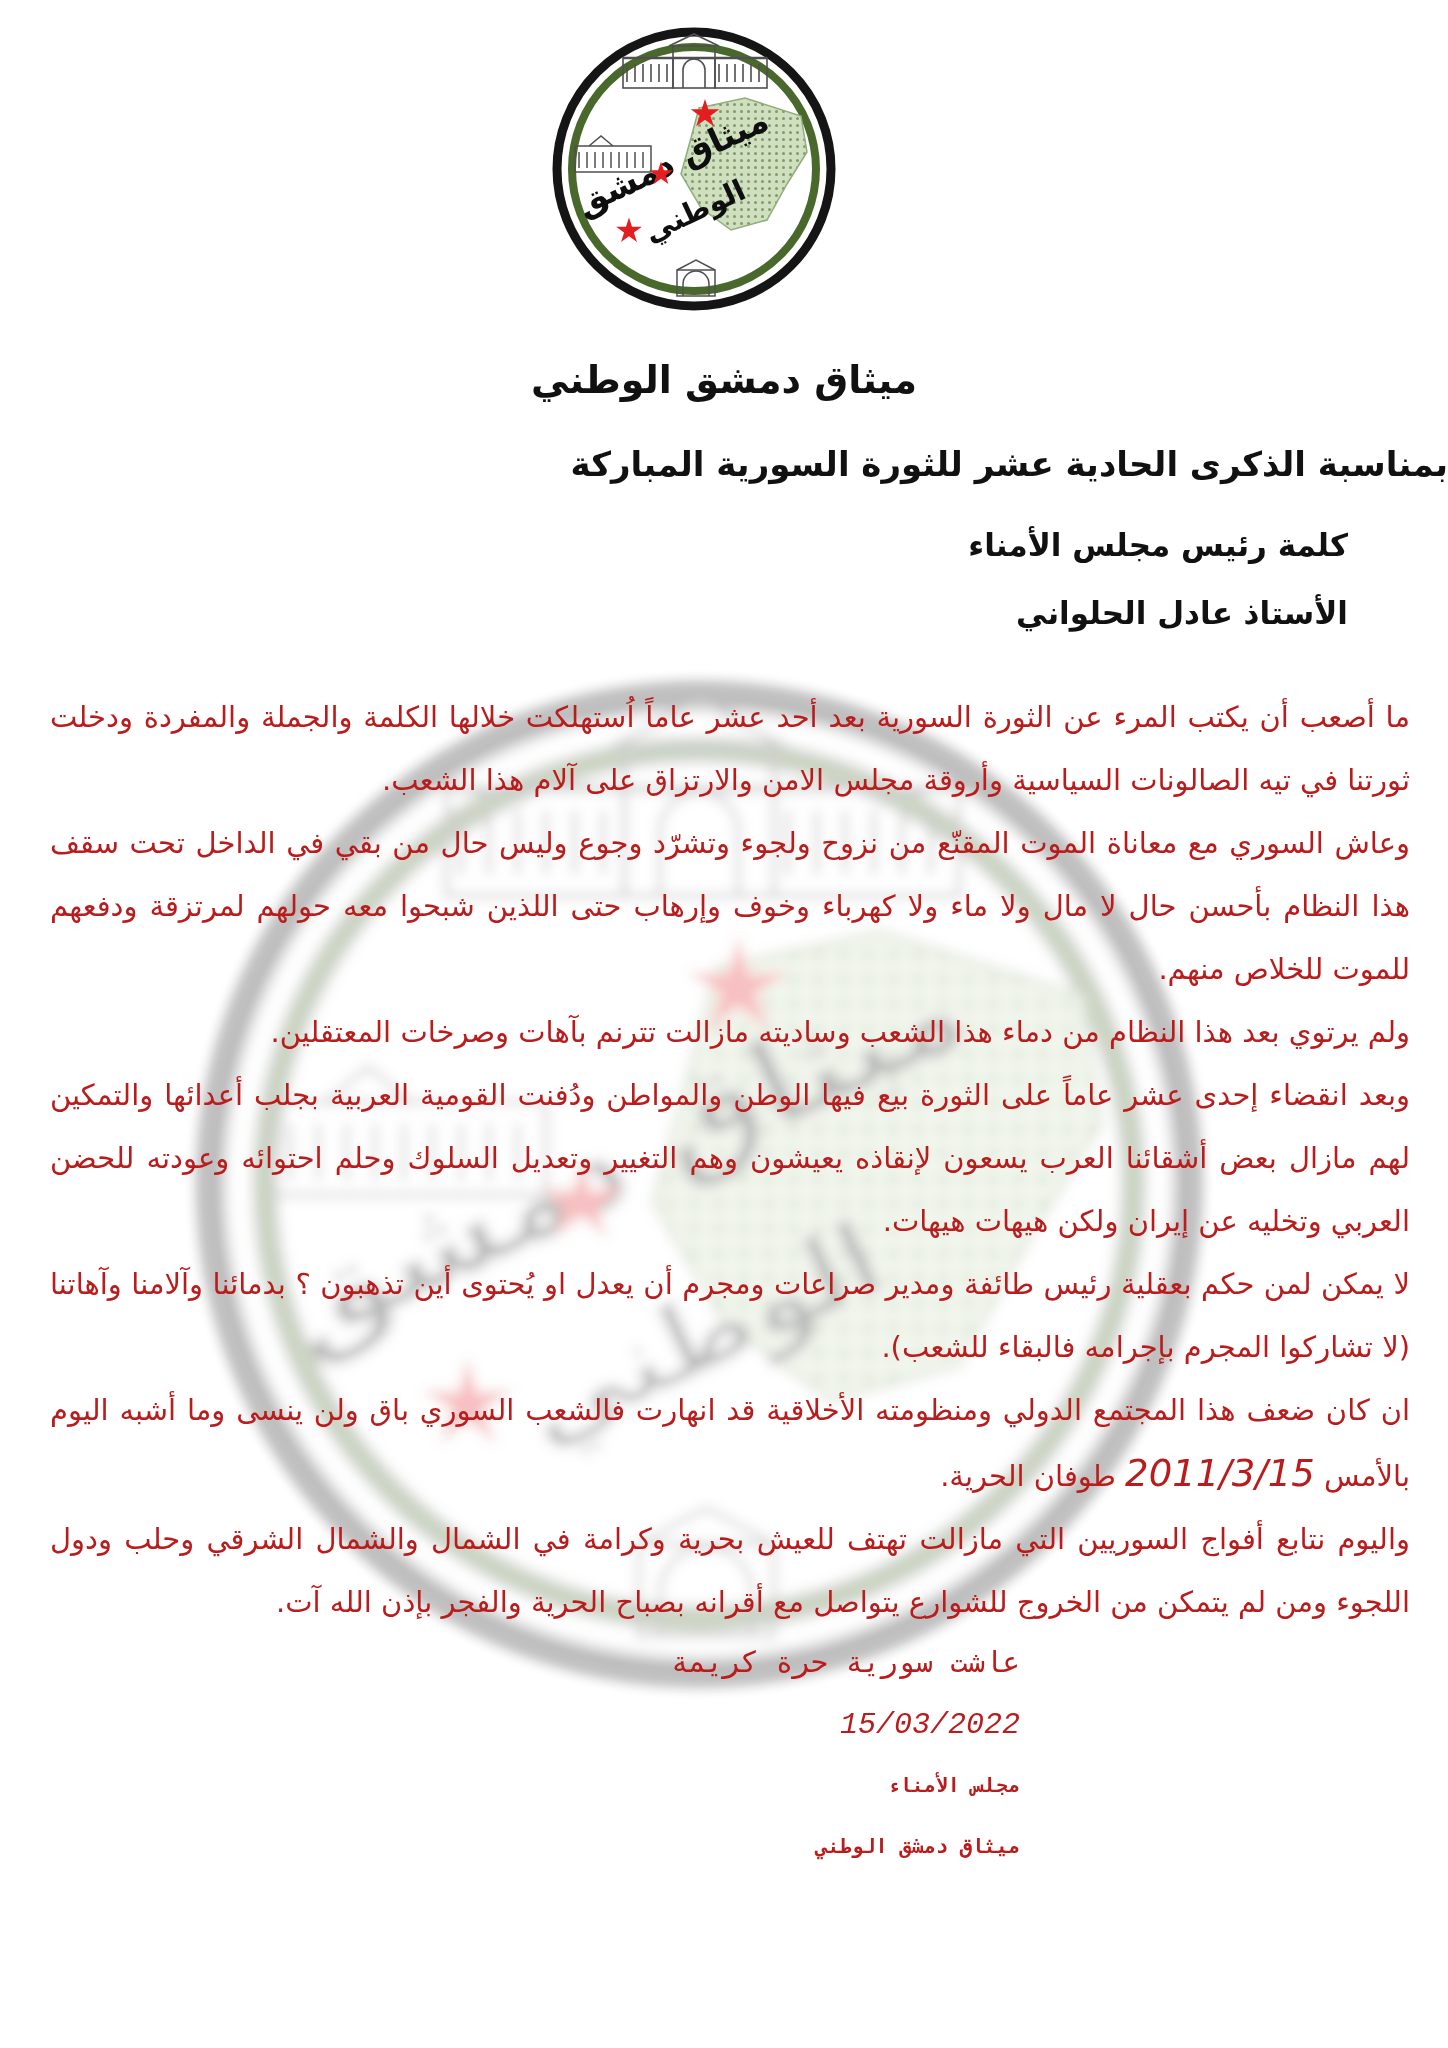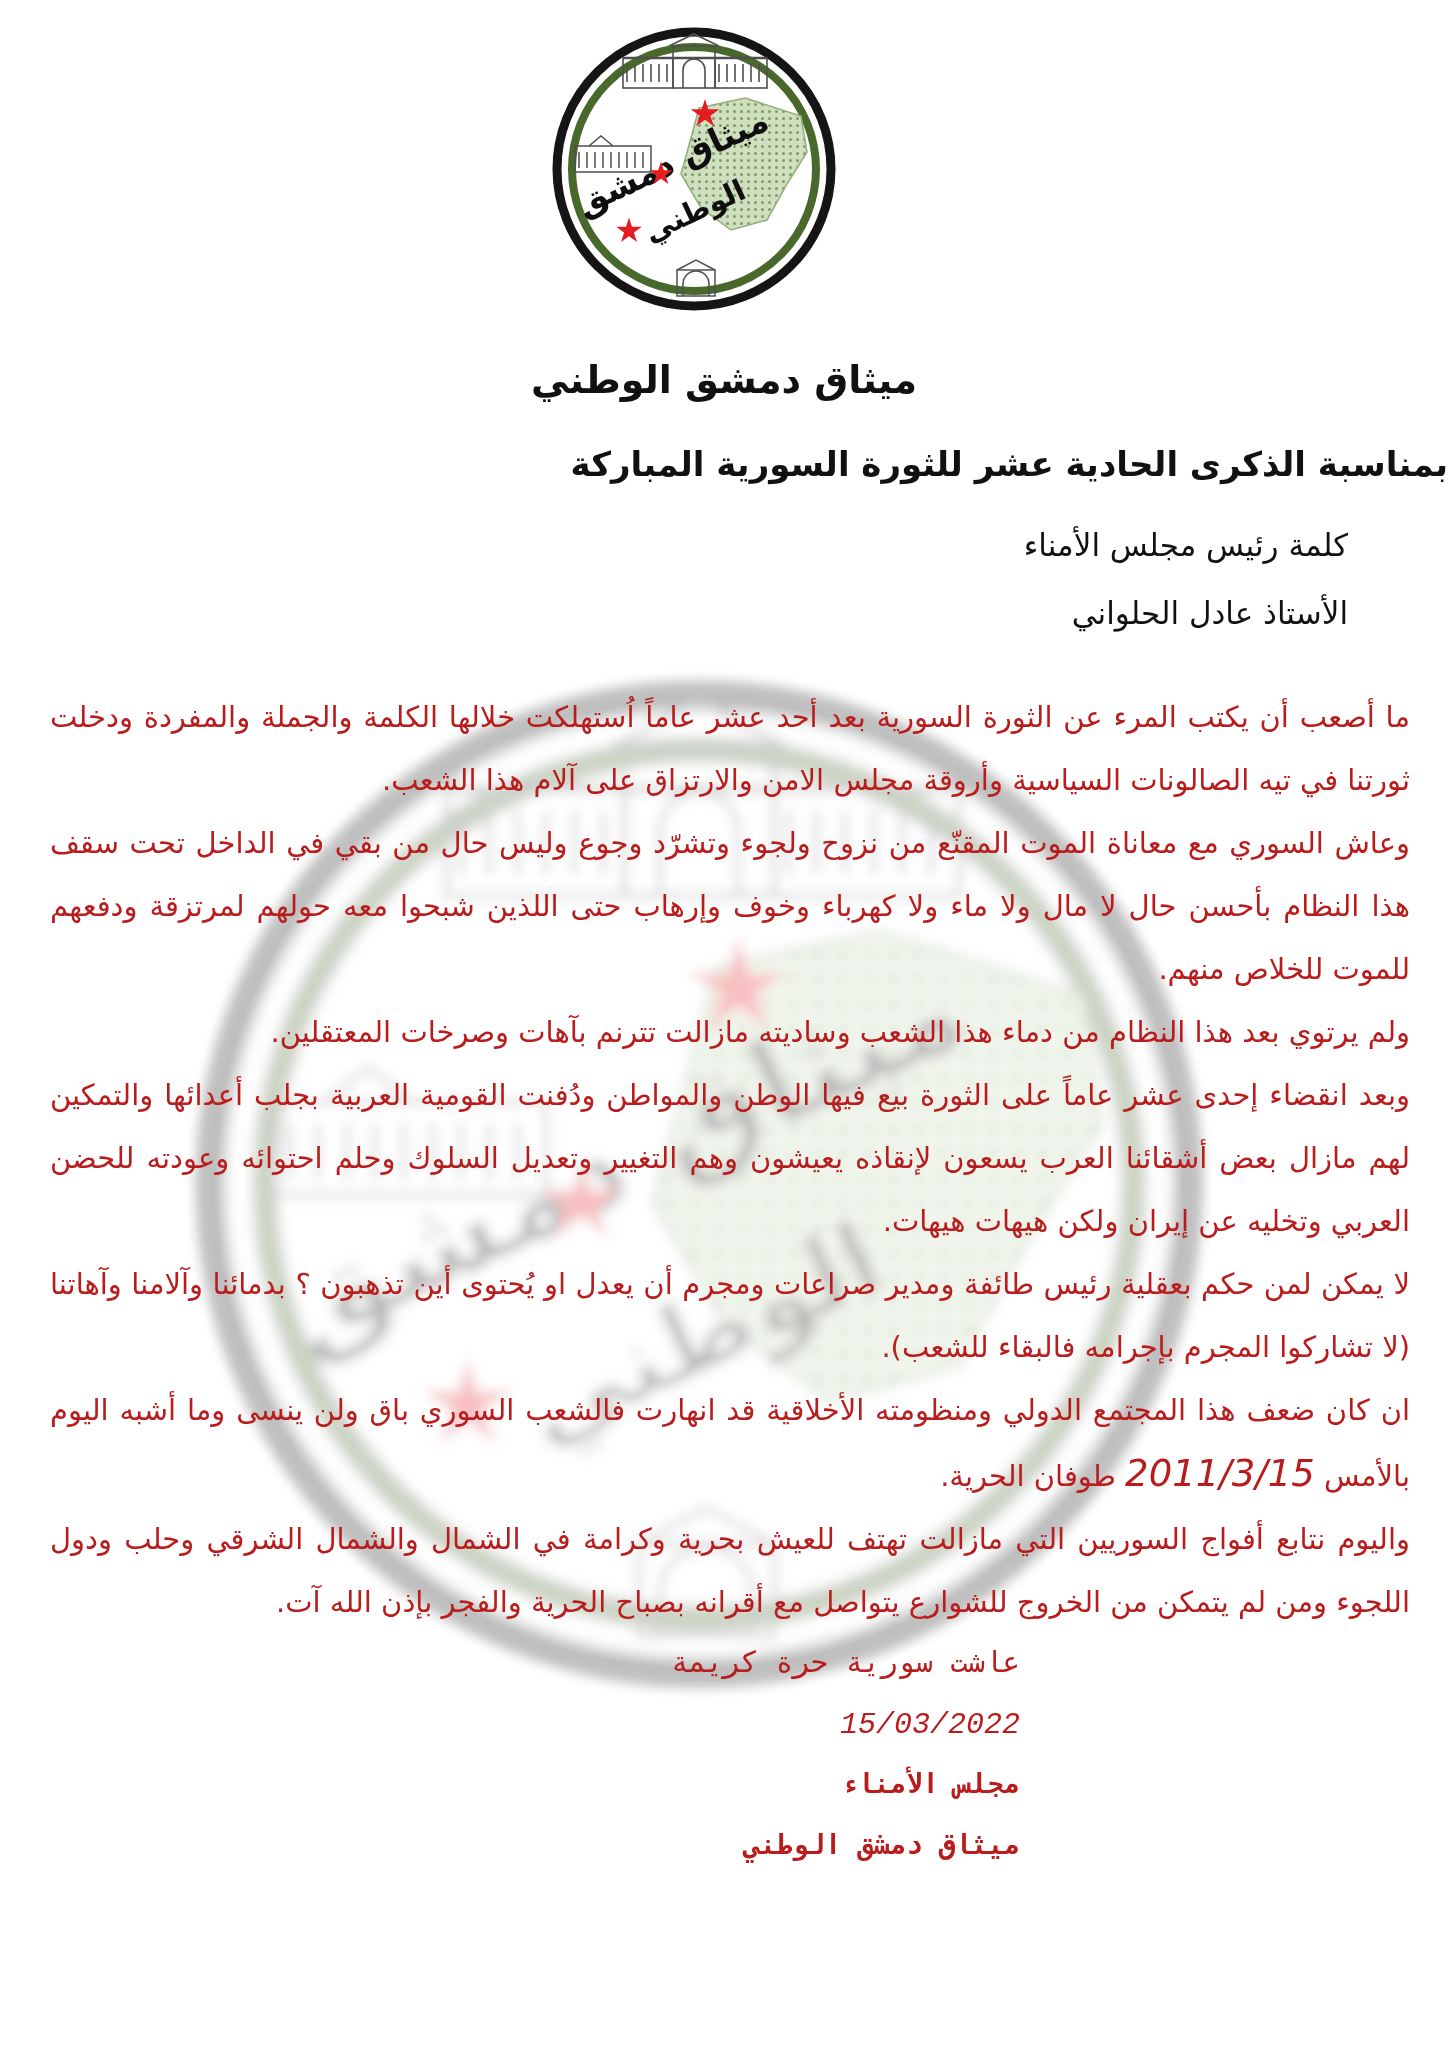--- a/index.html
+++ b/index.html
@@ -18,34 +18,34 @@
     margin:0;text-align:center;direction:rtl;
     font-size:38px;font-weight:bold;color:#111;
   }
   .subtitle{
     position:absolute;top:444px;left:0;right:0;
     margin:0;text-align:right;direction:rtl;
     font-size:34px;font-weight:bold;color:#111;
   }
   .heading1,.heading2{
     position:absolute;right:100px;margin:0;direction:rtl;
-    font-size:31px;font-weight:normal;color:#111;text-align:right;
+    font-size:31px;font-weight:bold;color:#111;text-align:right;
   }
   .heading1{top:527px;}
   .heading2{top:595px;}
   .content{
     position:absolute;top:686px;left:50px;right:38px;
     direction:rtl;text-align:justify;
     font-size:29px;line-height:63px;color:#b91c1c;
   }
   .content p{margin:0;padding:0;}
   .big-date{font-size:37px;font-weight:500;font-style:italic;}
   .signoff{margin:0 390px 0 0;text-align:right;line-height:61px;font-family:Liberation Mono, monospace;}
   .signoff-date{font-style:italic;font-size:30px;}
-  .signoff-bold{font-weight:bold;font-size:27px;}
+  .signoff-bold{font-weight:bold;font-size:20px;}
   svg text{font-family:"DejaVu Sans",sans-serif;}
 </style>
 </head>
 <body>
 
 <div class="page">
 
   <svg class="art-layer" viewBox="0 0 1448 2048" aria-hidden="true">
     <defs>
       <pattern id="mapdots" width="7" height="7" patternUnits="userSpaceOnUse">

